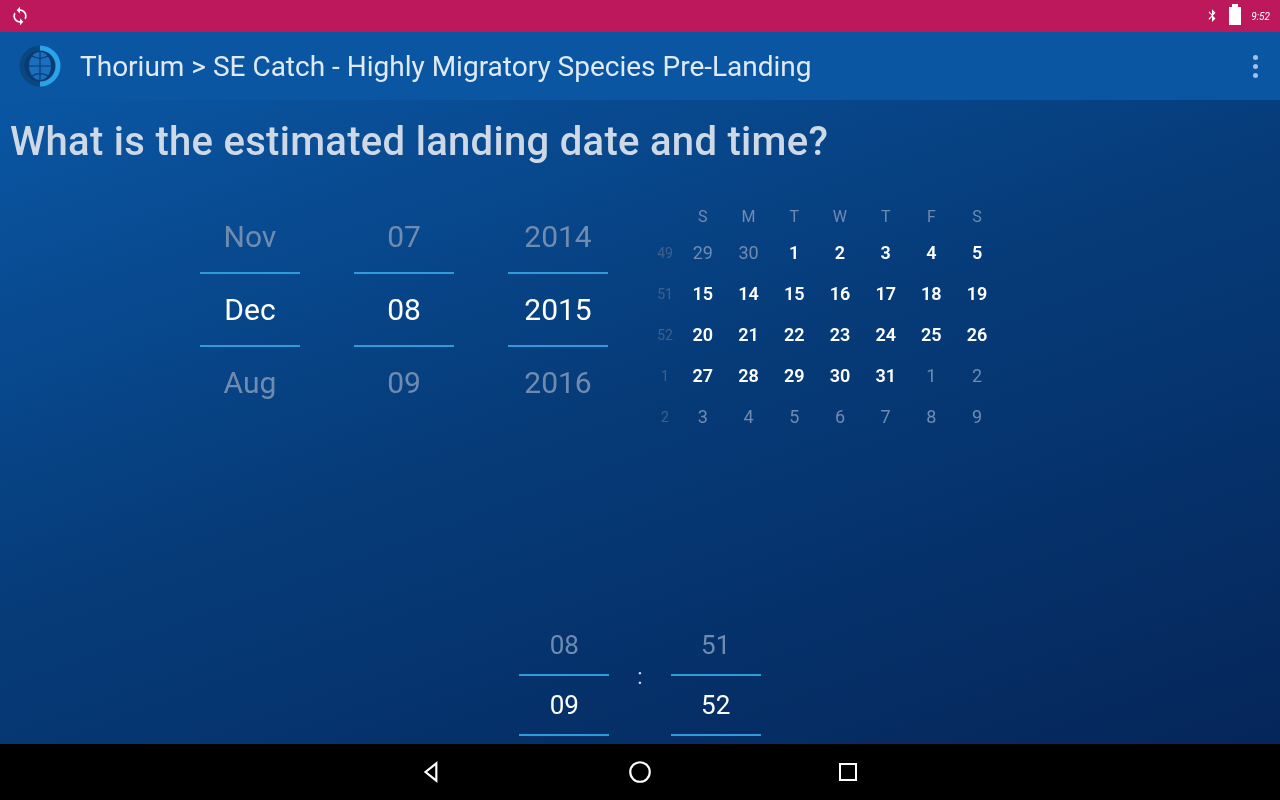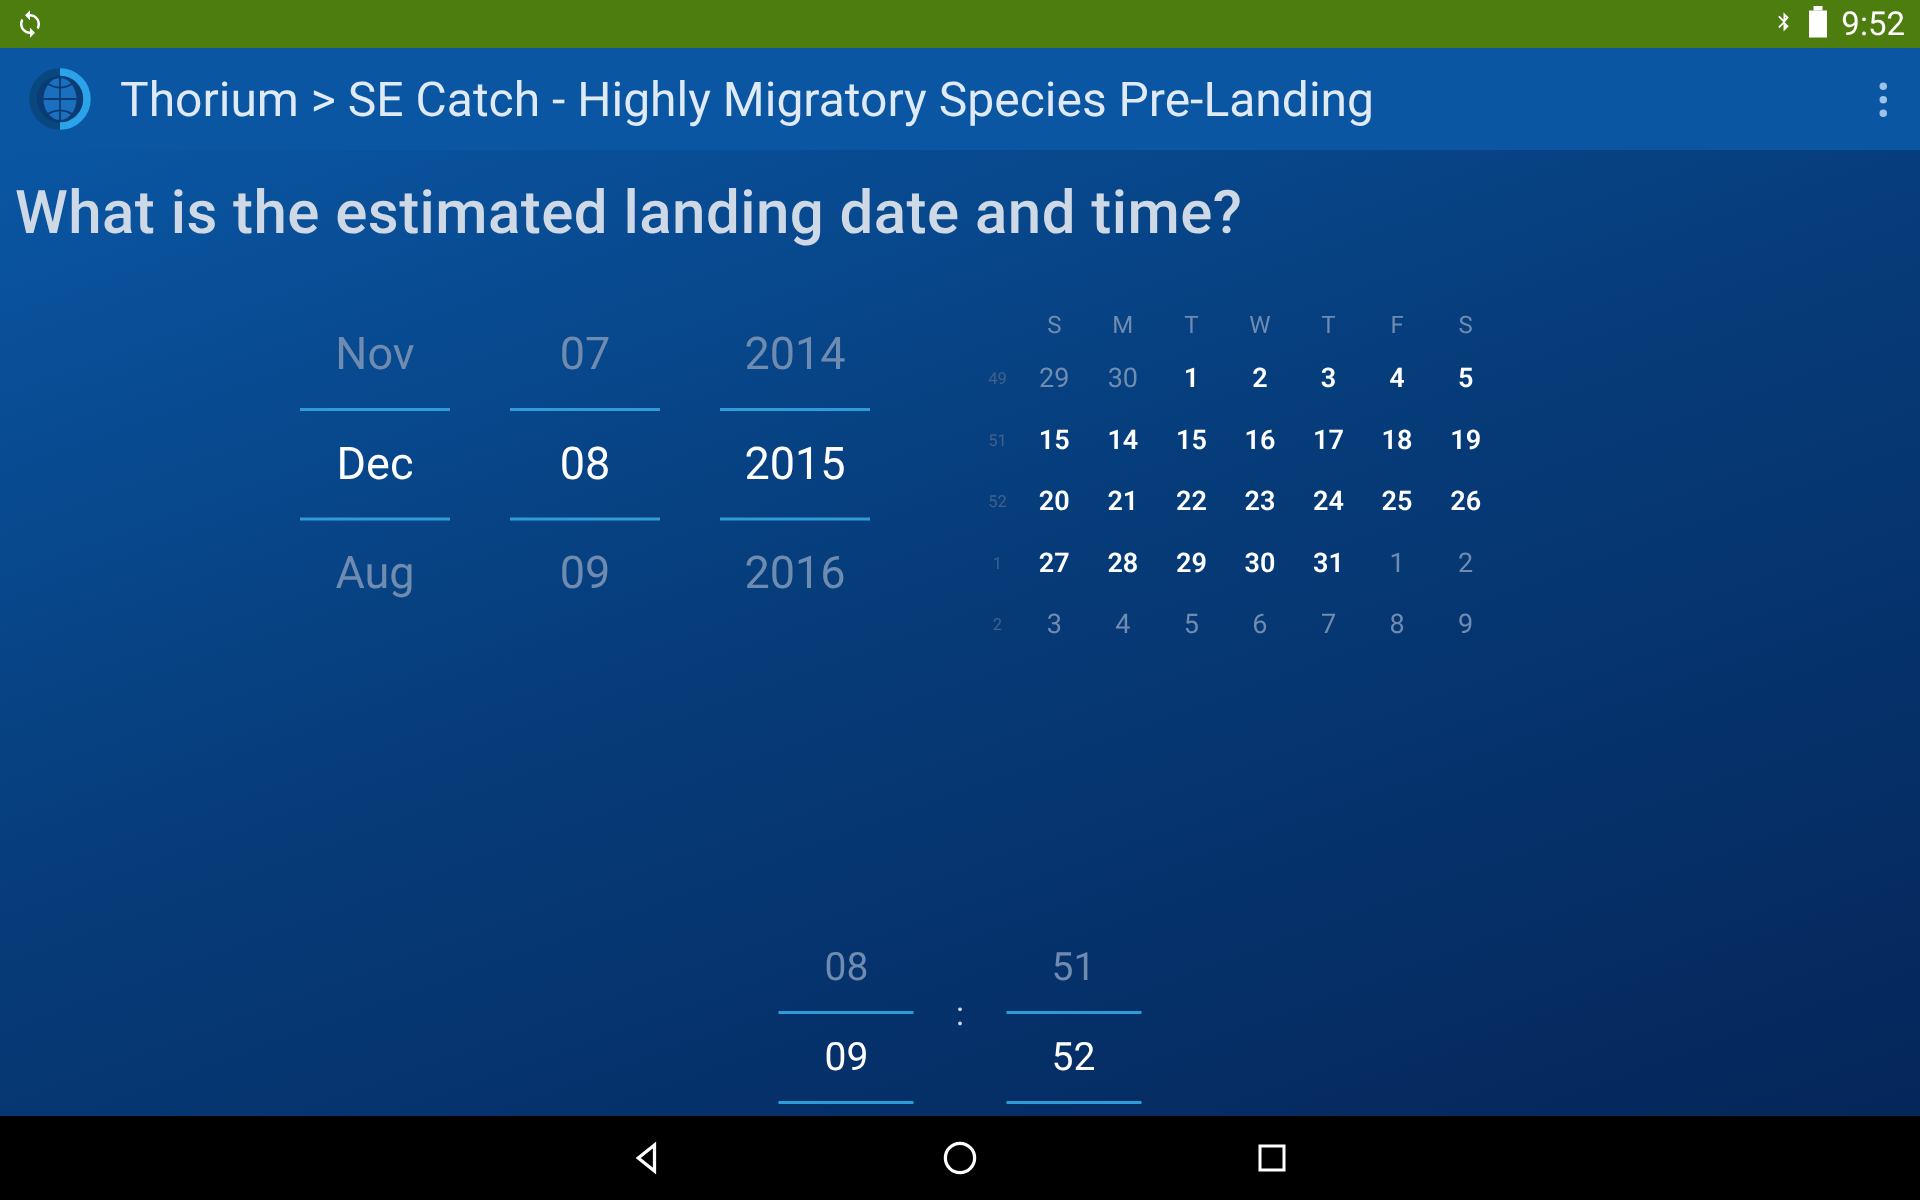--- a/index.html
+++ b/index.html
@@ -1,52 +1,52 @@
 <!DOCTYPE html>
 <html><head>
 <meta charset="utf-8">
 <style>
   * { box-sizing: border-box; margin: 0; padding: 0; }
   html, body { width: 1280px; height: 800px; overflow: hidden; font-family: Roboto, "Helvetica Neue", Arial, sans-serif; }
   body { background: #000; display: flex; flex-direction: column; }
 
   
-  .status-bar { height: 32px; background: #4d7c0f; color: #fff; display: flex; align-items: center; justify-content: space-between; padding: 0 10px; font-size: 22px; }
+  .status-bar { height: 32px; background: #be185d; color: #fff; display: flex; align-items: center; justify-content: space-between; padding: 0 10px; font-size: 10px; font-style: italic; }
   .status-left { display: flex; align-items: center; gap: 6px; }
   .status-right { display: flex; align-items: center; gap: 10px; }
   .sync-icon { width: 20px; height: 20px; display:inline-block; }
   .bt-icon { width: 14px; height: 18px; }
   .batt-icon { width: 12px; height: 18px; background: #fff; position: relative; }
   .batt-icon::before { content:''; position:absolute; top:-3px; left:3px; width:6px; height:3px; background:#fff; }
 
   
-  .action-bar { height: 68px; background: #0a56a3; display: flex; align-items: center; padding: 0 14px; color: #dfeaf5; font-size: 32px; font-weight: 400; }
+  .action-bar { height: 68px; background: #0a56a3; display: flex; align-items: center; padding: 0 14px; color: #dfeaf5; font-size: 28px; font-weight: 400; }
   .action-bar .logo { width: 52px; height: 52px; border-radius: 50%; margin-right: 14px; display:flex; align-items:center; justify-content:center; }
   .action-bar .spacer { flex: 1; }
   .overflow { display:flex; flex-direction:column; gap:4px; padding:8px; }
   .overflow span { width:5px; height:5px; background:#9fc2e6; border-radius:50%; }
 
   
   .main { flex:1; background: linear-gradient(160deg, #0a56a3 0%, #063c7a 45%, #05265a 100%); color:#fff; padding: 18px 10px 0 10px; position:relative; overflow:hidden; }
   .question { font-size: 40px; font-weight: 500; color: #cfd9e6; letter-spacing: 0.3px; }
 
   .pickers-row { display:flex; margin-top: 36px; }
-  .date-spinner { width: 430px; margin-left: 190px; display:flex; gap: 40px; }
+  .date-spinner { width: 430px; margin-left: 190px; display:flex; gap: 54px; }
   .spin-col { width: 100px; text-align:center; }
   .spin-val { font-size: 30px; padding: 18px 0; color: #6f8cb0; }
   .spin-val.active { color: #fff; border-top: 2px solid #2f9bd8; border-bottom: 2px solid #2f9bd8; }
 
   
   .calendar { margin-left: 20px; width: 350px; }
   .cal-title { text-align:center; font-size: 24px; margin-bottom: 16px; color:#e9eef7; }
   .cal-table { width:100%; border-collapse: collapse; font-size: 18px; }
   .cal-table th { color:#6f8cb0; font-weight:400; padding:6px 0; font-size:16px; }
   .cal-table td { text-align:center; padding:10px 0; color:#fff; font-weight:600; position:relative; }
   .cal-table td.dim { color:#6f8cb0; font-weight:400; }
-  .cal-table td.wk { color:#41608a; font-size:11px; font-weight:400; width:30px; }
+  .cal-table td.wk { color:#41608a; font-size:14px; font-weight:400; width:30px; }
   .cal-table tr.range td.in { background: rgba(42,120,200,0.55); }
   .cal-table td.sel-left { background:#2a78c8; }
   .cal-table td.sel-right { background:#2a78c8; }
   .cal-table td.gap { background: transparent !important; }
 
   
   .time-picker { position:absolute; bottom: 0; left:0; right:0; display:flex; justify-content:center; padding-bottom: 8px; }
   .time-inner { display:flex; align-items:center; gap: 28px; }
   .tcol { width: 90px; text-align:center; }
   .tval { font-size: 26px; padding: 14px 0; color:#6f8cb0; }

